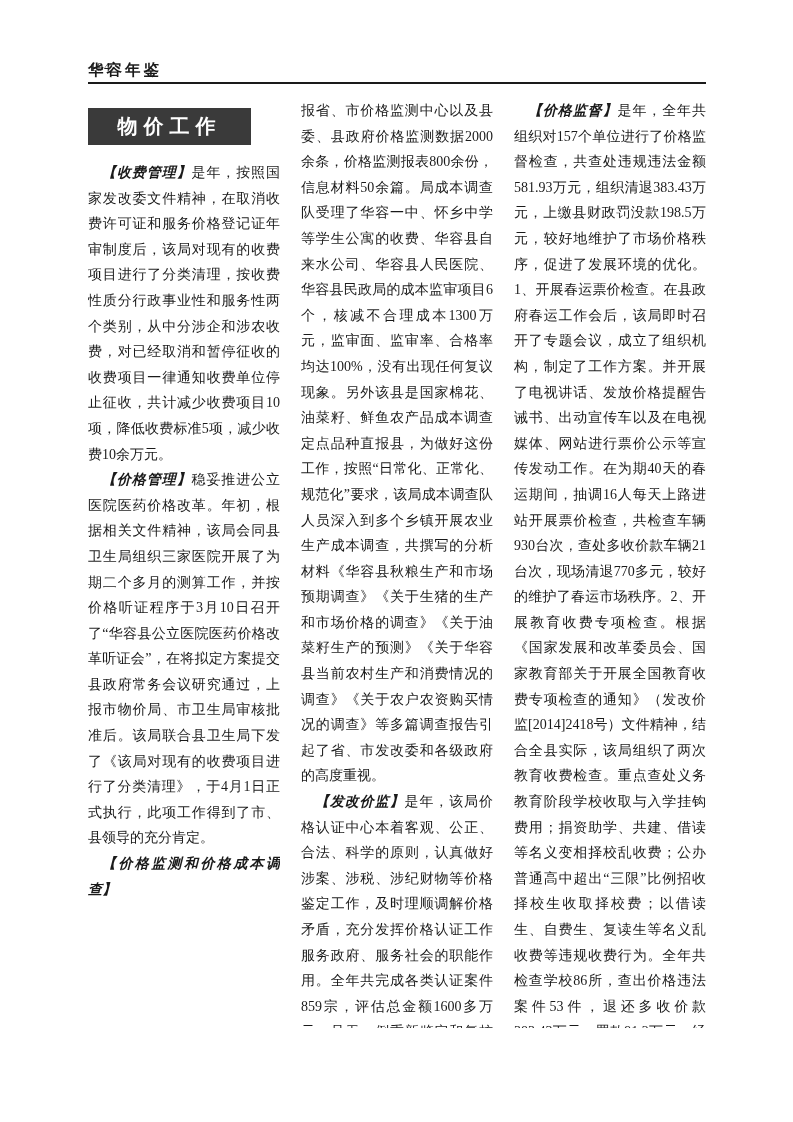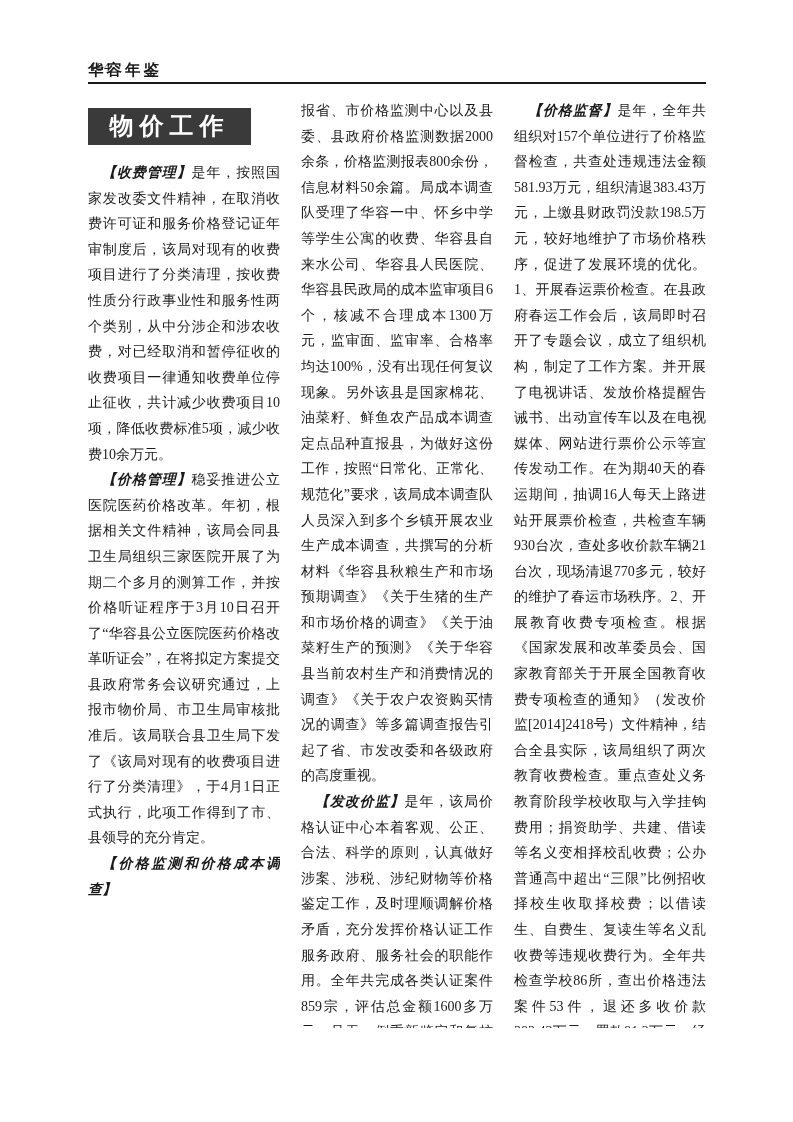--- a/index.html
+++ b/index.html
@@ -51,21 +51,21 @@
     overflow: hidden;
   }
   .section-box {
     width: 163px;
     height: 37px;
     margin: 10px 16px 15px 0;
     background: #3a3a3a;
     color: #ffffff;
     text-align: center;
     line-height: 37px;
-    font-size: 24px;
+    font-size: 20px;
     font-weight: bold;
     letter-spacing: 6px;
   }
   .para {
     margin: 0;
     font-size: 14px;
     line-height: 25.6px;
     text-align: justify;
   }
   .para.indent { text-indent: 1em; }

